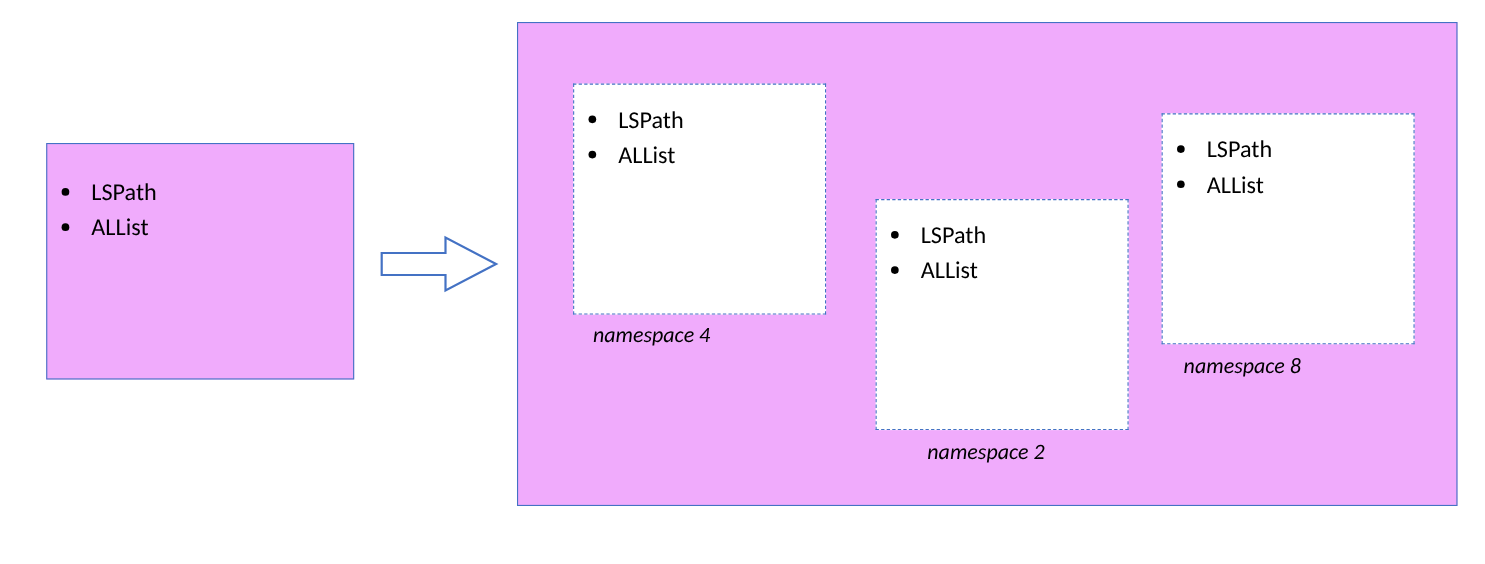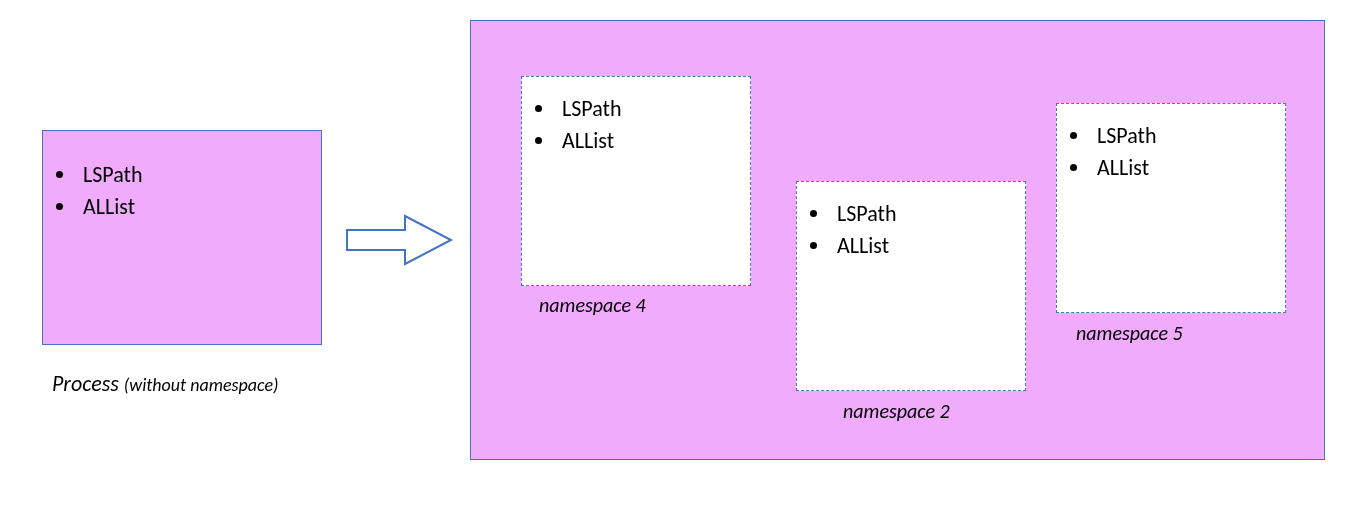--- a/index.html
+++ b/index.html
@@ -56,23 +56,20 @@
 <body>
 
 <div class="canvas">
 
   <div class="box-solid" style="left:42px; top:130px; width:280px; height:215px;">
     <ul class="bullets" style="margin-top:28px;">
       <li>LSPath</li>
       <li>ALList</li>
     </ul>
   </div>
-  <div class="caption" style="left:52px; top:370px;">
-    <span class="cap-main">Process </span><span class="cap-sub">(without namespace)</span>
-  </div>
 
   <div class="arrow" style="left:345px; top:212px;">
     <svg width="110" height="56" viewBox="0 0 110 56">
       <path d="M2 18 L60 18 L60 4 L106 28 L60 52 L60 38 L2 38 Z" fill="#ffffff" stroke="#4472C4" stroke-width="2" stroke-linejoin="miter"></path>
     </svg>
   </div>
 
   <div class="box-solid" style="left:470px; top:20px; width:855px; height:440px;">
 
     <div class="box-dashed" style="left:50px; top:55px; width:230px; height:210px;">
@@ -90,18 +87,18 @@
       </ul>
     </div>
     <div class="caption ns-cap" style="left:353px; top:378px;margin-left:19px;">namespace 2</div>
 
     <div class="box-dashed" style="left:585px; top:82px; width:230px; height:210px;">
       <ul class="bullets" style="margin-top:16px;">
         <li>LSPath</li>
         <li>ALList</li>
       </ul>
     </div>
-    <div class="caption ns-cap" style="left:605px; top:300px;">namespace 5</div>
+    <div class="caption ns-cap" style="left:605px; top:300px;">namespace 8</div>
 
   </div>
 
 
 </div>
 
 </body></html>

